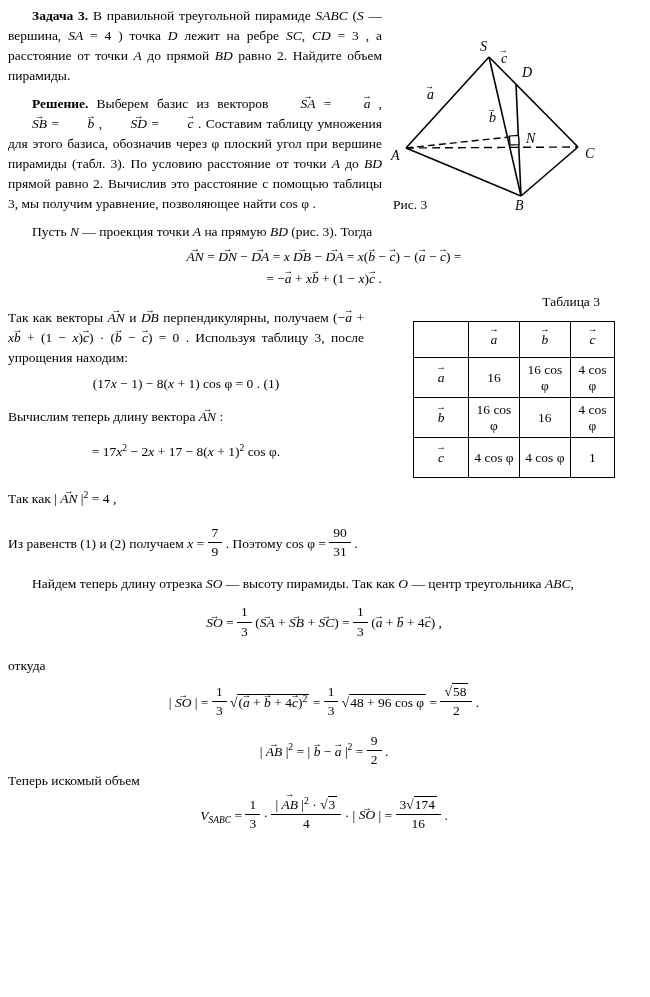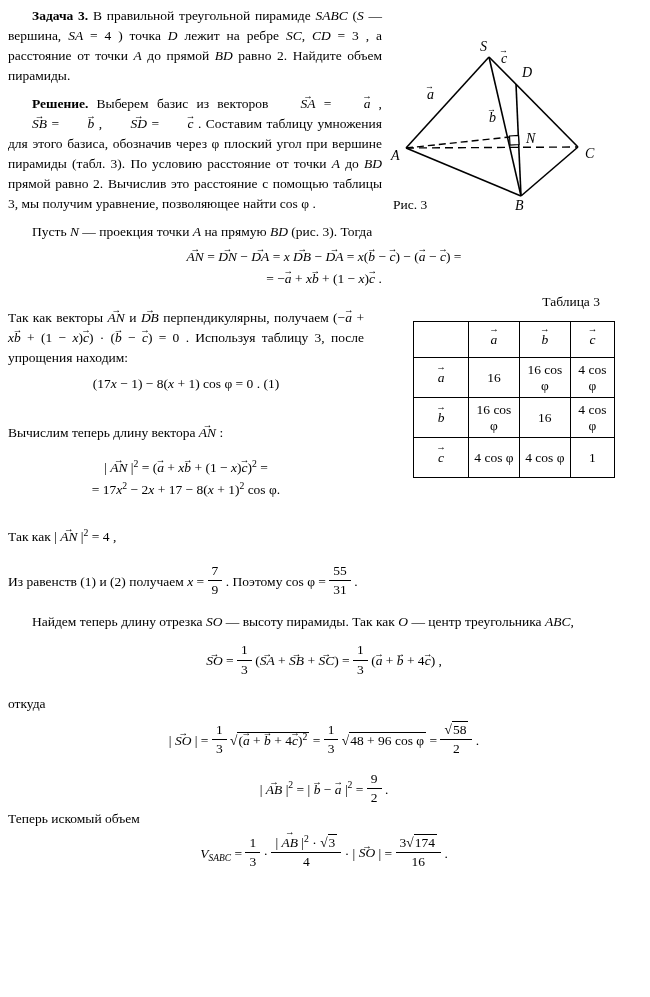--- a/index.html
+++ b/index.html
@@ -126,31 +126,30 @@
             <td>1</td>
           </tr>
         </tbody>
     </table>
   </div>
 
   <p style="margin-top:18px;">Так как векторы <span class="vec">AN</span> и <span class="vec">DB</span> перпендикулярны, получаем (−<span class="vec">a</span> + <span class="it">x</span><span class="vec">b</span> + (1 − <span class="it">x</span>)<span class="vec">c</span>) · (<span class="vec">b</span> − <span class="vec">c</span>) = 0 .  Используя таблицу 3, после упрощения находим:</p>
 
   <div class="eq" style="margin-top:5px;">(17<span class="it">x</span> − 1) − 8(<span class="it">x</span> + 1) cos φ = 0 .    (1)</div>
 
-  <p style="margin-top:28px;">Вычислим теперь длину вектора  <span class="vec">AN</span> :</p>
+  <p style="margin-top:12px;">Вычислим теперь длину вектора  <span class="vec">AN</span> :</p>
 
   <div class="eq" style="margin-top:14px;">
-    <span class="eq-line">| <span class="vec">AN</span> |<span class="sup">2</span>  = (<span class="vec">a</span> + <span class="it">x</span><span class="vec">b</span> + (1 − <span class="it">x</span>)<span class="vec">c</span>)<span class="sup">2</span>  =</span>
     <span class="eq-line">= 17<span class="it">x</span><span class="sup">2</span> − 2<span class="it">x</span> + 17 − 8(<span class="it">x</span> + 1)<span class="sup">2</span> cos φ.</span>
   </div>
 
   <p style="margin-top:26px;">Так как | <span class="vec">AN</span> |<span class="sup">2</span> = 4 ,</p>
 
 
-  <p style="margin-top:18px;">Из равенств (1) и (2) получаем  <span class="it">x</span> = <span class="frac"><span class="num">7</span><span class="den">9</span></span> .  Поэтому  cos φ = <span class="frac"><span class="num">55</span><span class="den">31</span></span> .</p>
+  <p style="margin-top:18px;">Из равенств (1) и (2) получаем  <span class="it">x</span> = <span class="frac"><span class="num">7</span><span class="den">9</span></span> .  Поэтому  cos φ = <span class="frac"><span class="num">90</span><span class="den">31</span></span> .</p>
 
   <p class="indent" style="margin-top:12px;">Найдем теперь длину отрезка <span class="it">SO</span> — высоту пирамиды. Так как <span class="it">O</span> — центр треугольника <span class="it">ABC</span>,</p>
 
   <div class="eq" style="margin-top:12px;"><span class="vec">SO</span> = <span class="frac"><span class="num">1</span><span class="den">3</span></span> (<span class="vec">SA</span> + <span class="vec">SB</span> + <span class="vec">SC</span>) = <span class="frac"><span class="num">1</span><span class="den">3</span></span> (<span class="vec">a</span> + <span class="vec">b</span> + 4<span class="vec">c</span>) ,</div>
 
   <p style="margin-top:14px;">откуда</p>
 
   <div class="eq" style="margin-top:10px;">| <span class="vec">SO</span> | = <span class="frac"><span class="num">1</span><span class="den">3</span></span> <span class="sqrt"><span class="sign">√</span><span class="body">(<span class="vec">a</span> + <span class="vec">b</span> + 4<span class="vec">c</span>)<span class="sup">2</span></span></span>  = <span class="frac"><span class="num">1</span><span class="den">3</span></span> <span class="sqrt"><span class="sign">√</span><span class="body">48 + 96 cos φ</span></span>  = <span class="frac"><span class="num"><span class="sqrt"><span class="sign">√</span><span class="body">58</span></span></span><span class="den">2</span></span> .</div>
 
 

